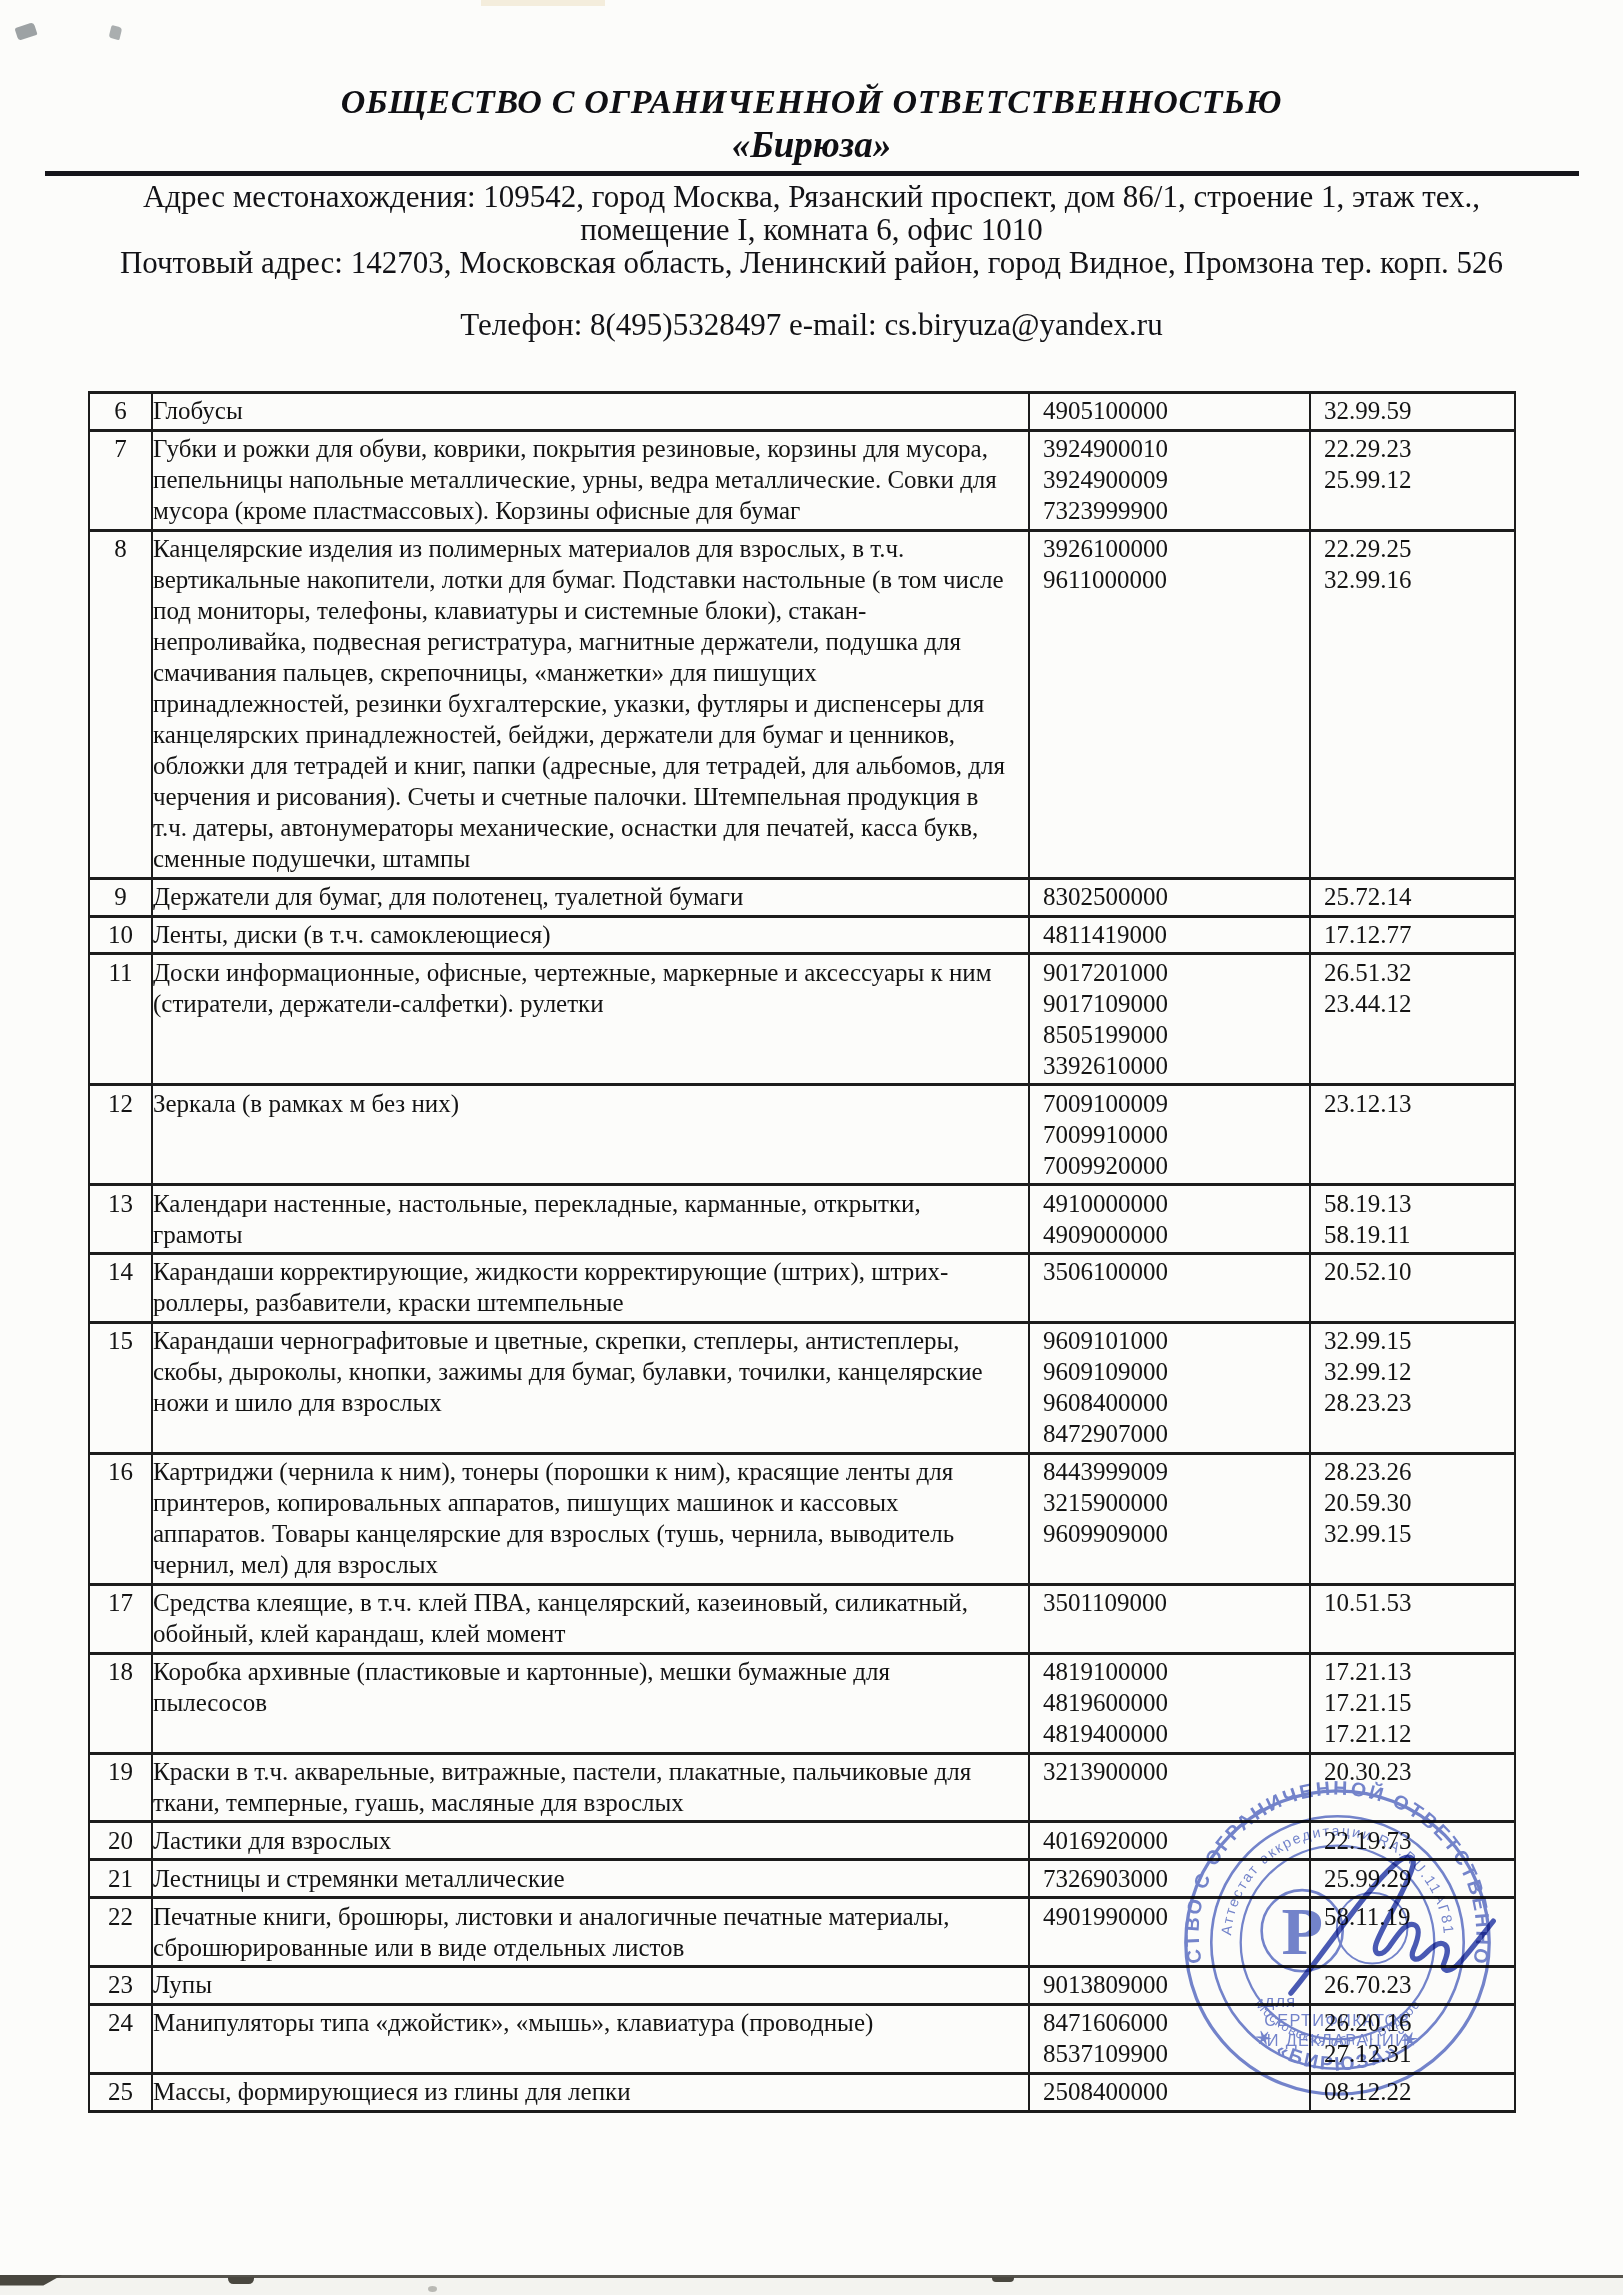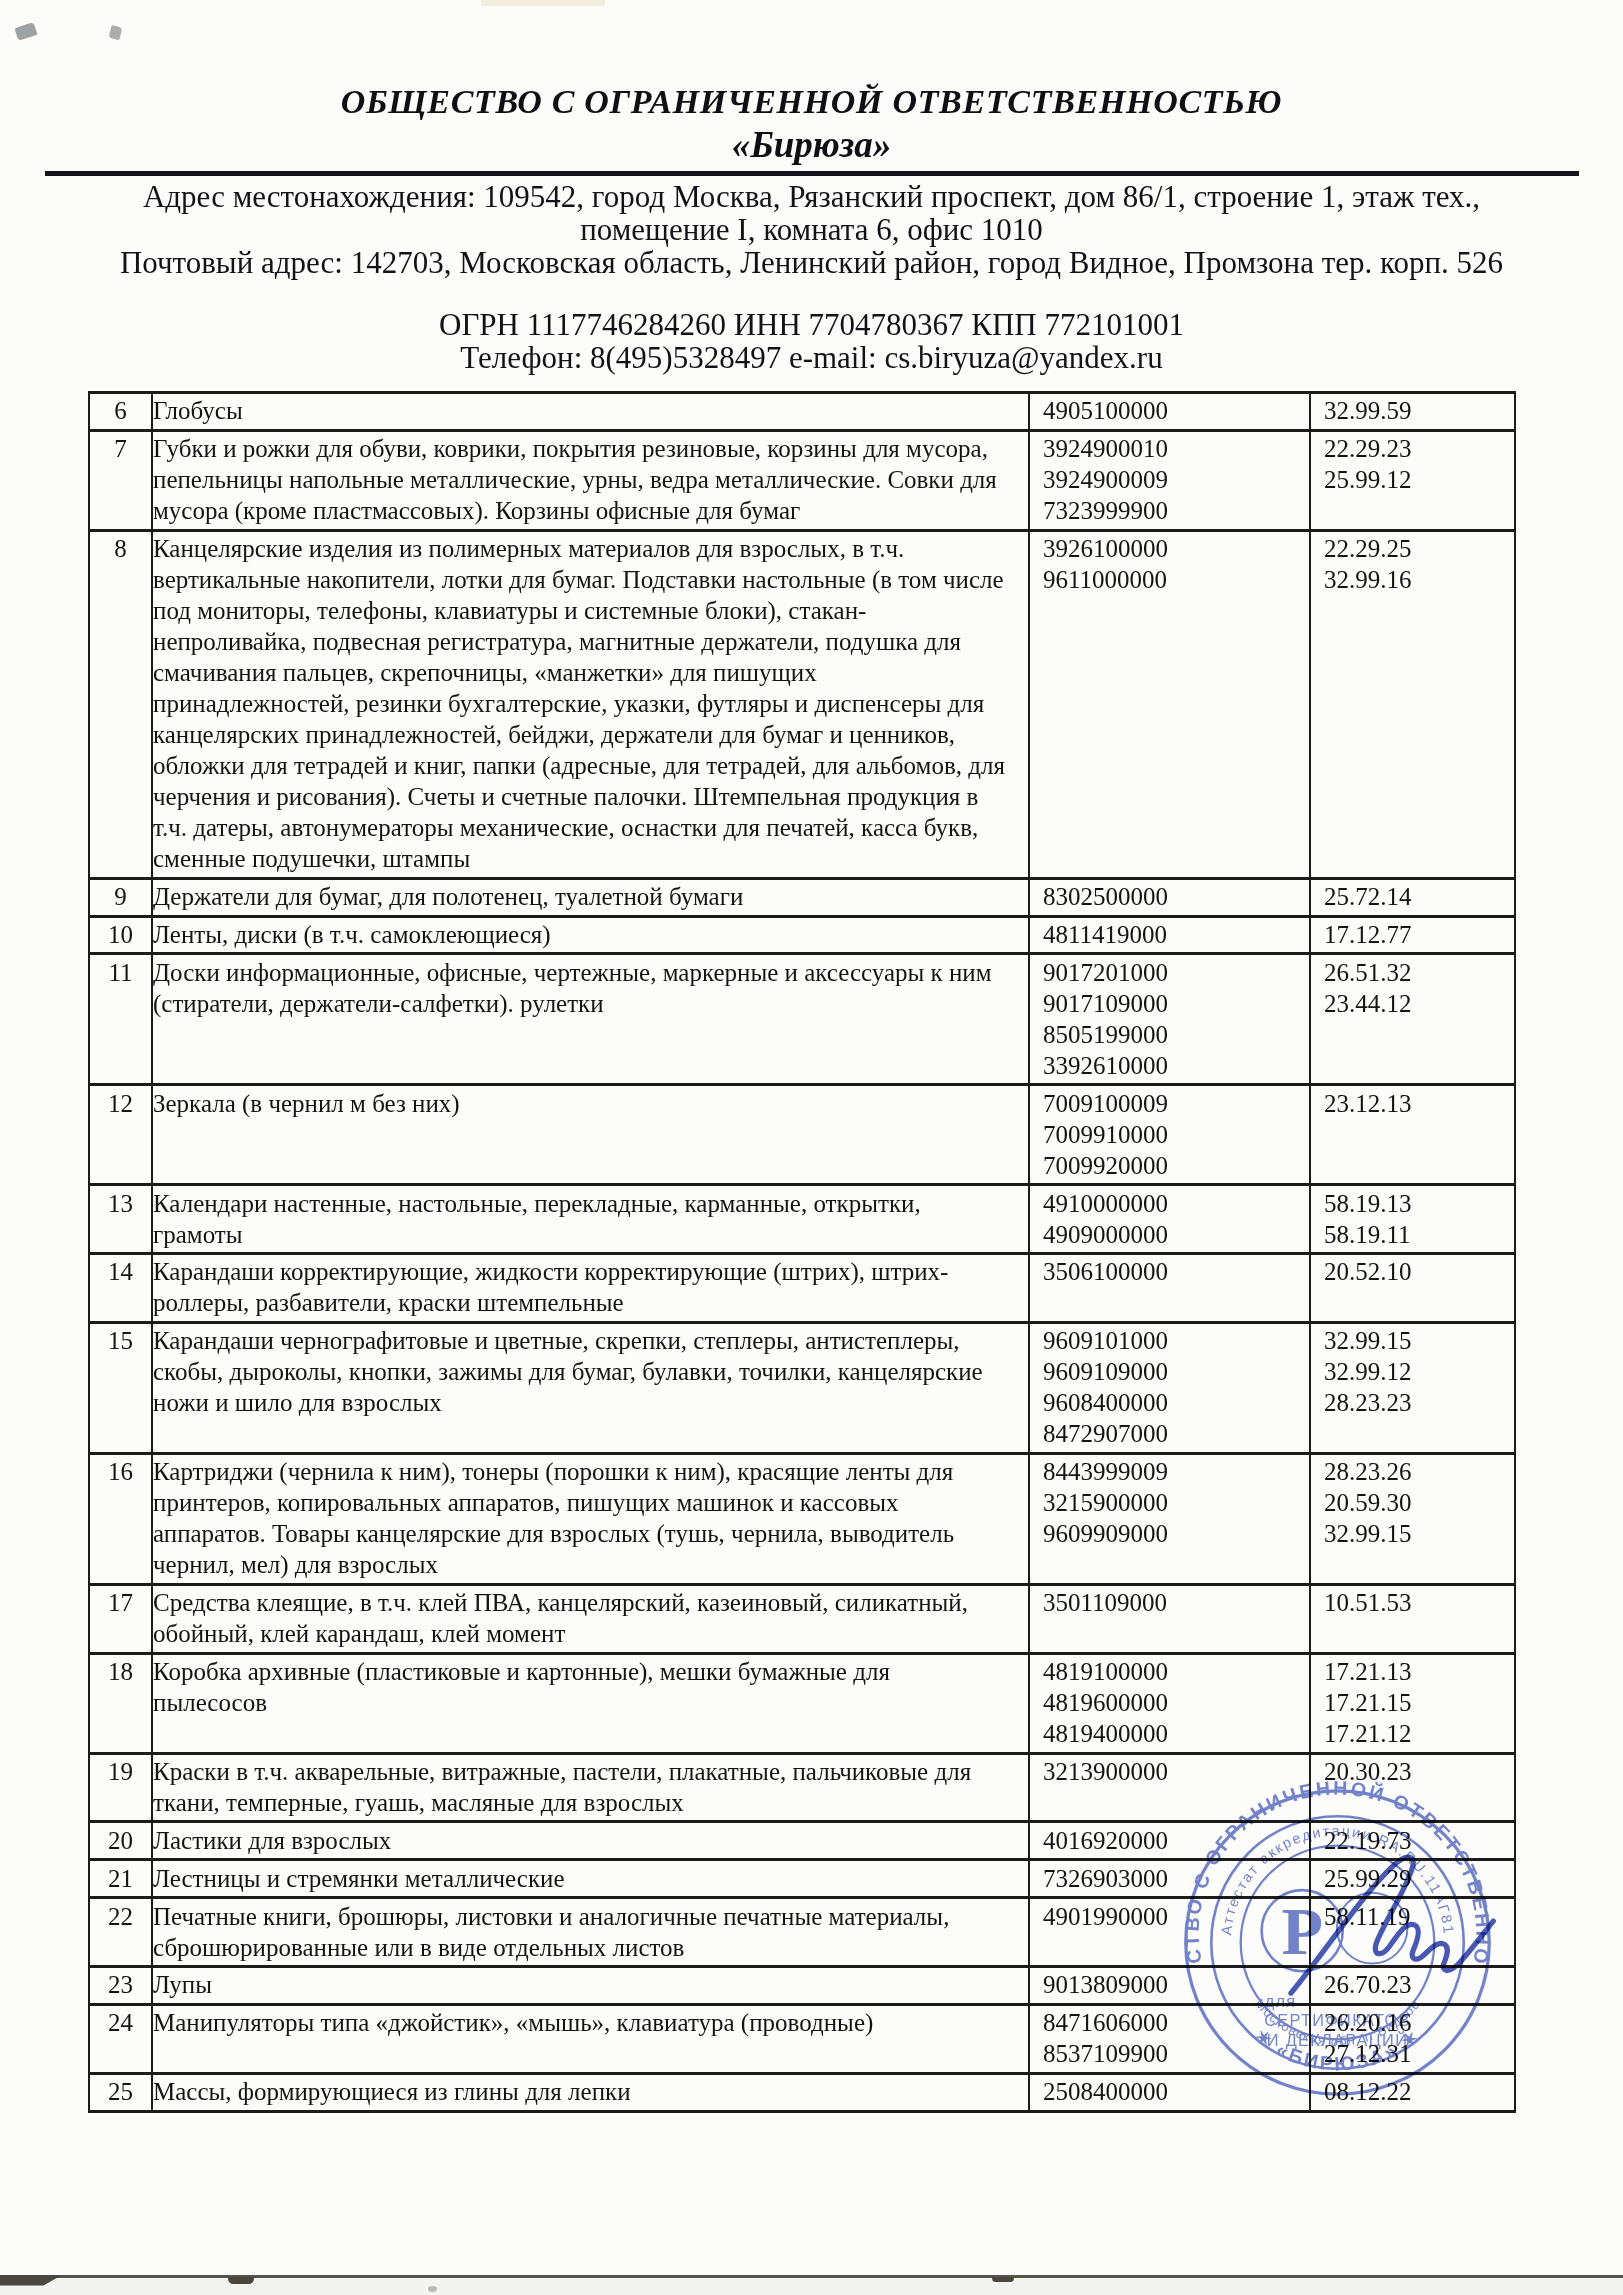--- a/index.html
+++ b/index.html
@@ -76,21 +76,20 @@
   <div class="smudge-top"></div>
 
   <div class="header">
     <div class="title1">ОБЩЕСТВО С ОГРАНИЧЕННОЙ ОТВЕТСТВЕННОСТЬЮ</div>
     <div class="title2">«Бирюза»</div>
     <div class="rule"></div>
     <div class="addr">Адрес местонахождения: 109542, город Москва, Рязанский проспект, дом 86/1, строение 1, этаж тех.,</div>
     <div class="addr">помещение I, комната 6, офис 1010</div>
     <div class="addr">Почтовый адрес: 142703, Московская область, Ленинский район, город Видное, Промзона тер. корп. 526</div>
     <div class="gap"></div>
-    <div class="addr">ОГРН 1117746284260 ИНН 7704780367 КПП 772101001</div>
     <div class="addr">Телефон: 8(495)5328497 e-mail: cs.biryuza@yandex.ru</div>
   </div>
 
   <table class="goods-table">
     <colgroup>
       <col style="width:63px">
         <col style="width:877px">
         <col style="width:281px">
         <col style="width:205px">
     </colgroup>
@@ -135,21 +134,21 @@
           <td class="col-desc">Доски информационные, офисные, чертежные, маркерные и аксессуары к ним (стиратели, держатели-салфетки). рулетки</td>
           <td class="col-codes">9017201000
 9017109000
 8505199000
 3392610000</td>
           <td class="col-okpd">26.51.32
 23.44.12</td>
         </tr>
         <tr>
           <td class="col-num">12</td>
-          <td class="col-desc">Зеркала (в чернил м без них)</td>
+          <td class="col-desc">Зеркала (в рамках м без них)</td>
           <td class="col-codes">7009100009
 7009910000
 7009920000</td>
           <td class="col-okpd">23.12.13</td>
         </tr>
         <tr>
           <td class="col-num">13</td>
           <td class="col-desc">Календари настенные, настольные, перекладные, карманные, открытки, грамоты</td>
           <td class="col-codes">4910000000
 4909000000</td>

